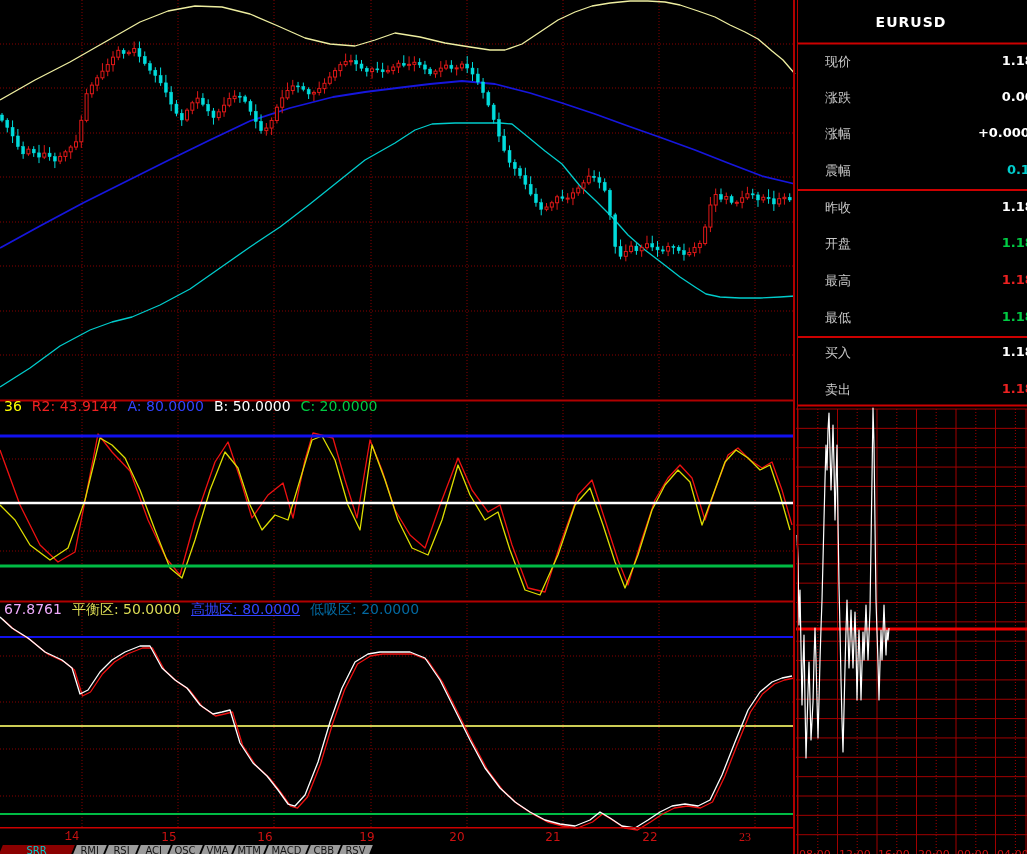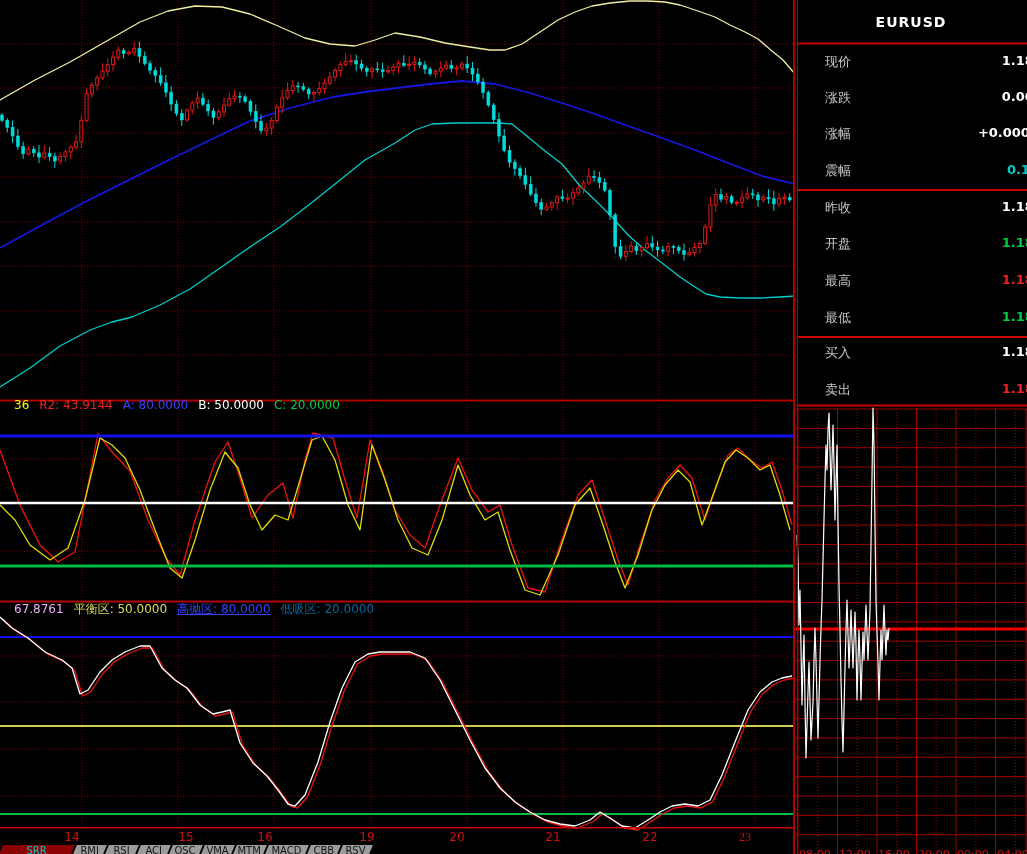--- a/index.html
+++ b/index.html
@@ -1,19 +1,19 @@
 <!DOCTYPE html>
 <html><head>
 <meta charset="utf-8">
 <style>
   html,body{margin:0;padding:0;background:#000;}
   body{position:relative;width:1027px;height:854px;overflow:hidden;
        font-family:"DejaVu Sans","Liberation Sans",sans-serif;}
   #chart-svg{position:absolute;left:0;top:0;}
-  .ind-header{position:absolute;left:14px;height:14px;font-size:12px;white-space:nowrap;z-index:5;}
+  .ind-header{position:absolute;left:4px;height:14px;font-size:14px;white-space:nowrap;z-index:5;}
   .ind-header span{margin-right:10px;}
   .quote-panel{position:absolute;left:795px;top:0;width:232px;height:410px;z-index:6;}
   .quote-title{position:absolute;top:14px;left:0;width:232px;text-align:center;
                color:#fff;font-size:14px;font-weight:bold;letter-spacing:1px;}
   .q-row{position:absolute;left:0;width:245px;height:18px;}
   .q-label{position:absolute;left:6px;color:#c8c8c8;font-size:13px;margin-left:24px;}
   .q-value{position:absolute;right:-12px;font-size:13px;font-weight:bold;white-space:nowrap;}
   .x-label{position:absolute;top:830px;width:40px;margin-left:-20px;text-align:center;
            color:#cc1111;font-size:12px;z-index:5;}
   .t-label{position:absolute;top:848px;color:#cc1111;font-size:11px;z-index:5;white-space:nowrap;}
@@ -491,22 +491,22 @@
         <span class="q-value" style="color: rgb(255, 255, 255);">1.1871</span>
       </div>
       <div class="q-row" style="top: 381px;">
         <span class="q-label">卖出</span>
         <span class="q-value" style="color: rgb(238, 34, 34);">1.1875</span>
       </div>
     </div>
 </div>
 
 <div id="x-labels">
-    <div class="x-label" style="left: 72px;">14</div>
-    <div class="x-label" style="left: 186px;">15</div>
+    <div class="x-label" style="left: 72px; font-family: Liberation Mono, monospace;">14</div>
+    <div class="x-label" style="left: 169px;">15</div>
     <div class="x-label" style="left: 265px;">16</div>
     <div class="x-label" style="left: 367px;">19</div>
     <div class="x-label" style="left: 457px;">20</div>
     <div class="x-label" style="left: 553px;">21</div>
     <div class="x-label" style="left: 650px;">22</div>
     <div class="x-label" style="left: 745px; font-family: Liberation Serif, serif;">23</div>
   </div>
 <div id="t-labels">
     <div class="t-label" style="left: 799px;">08:00</div>
     <div class="t-label" style="left: 839px;">12:00</div>

